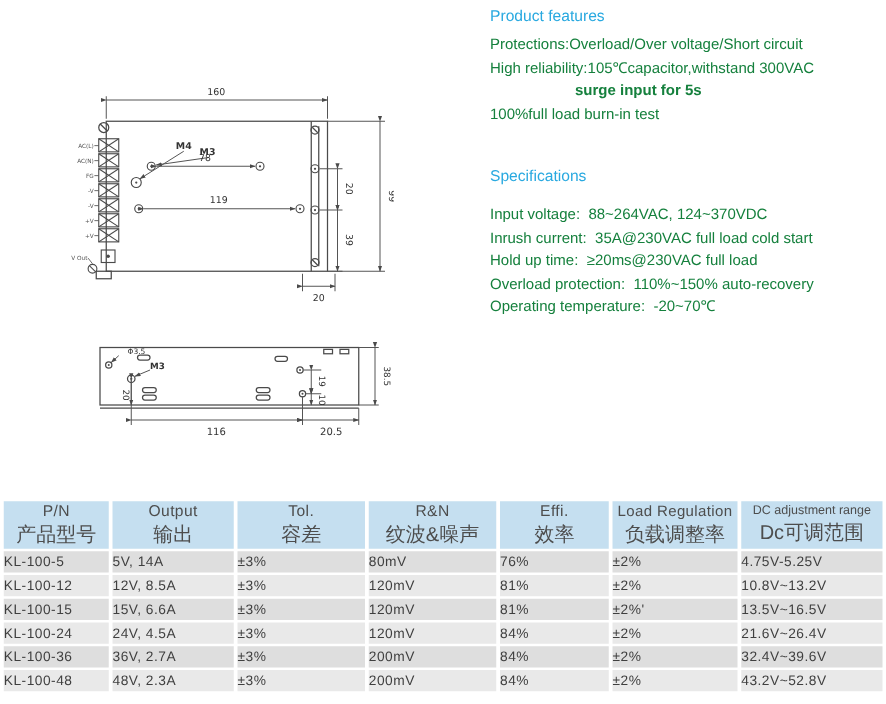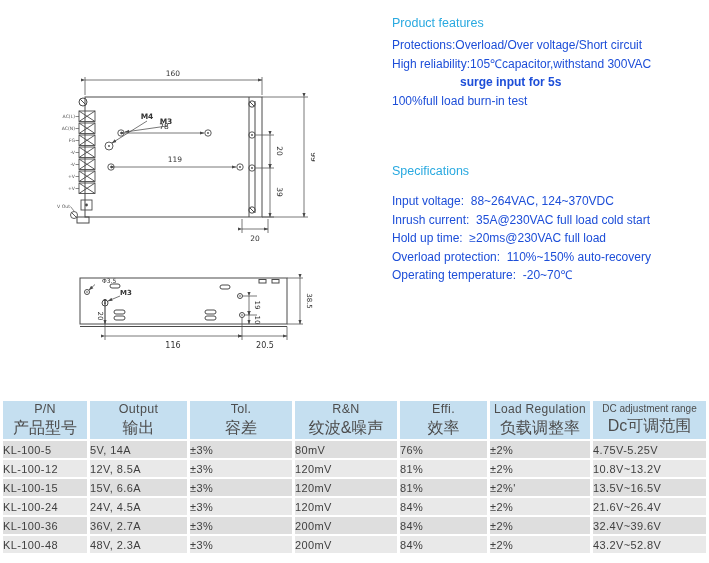--- a/index.html
+++ b/index.html
@@ -1,22 +1,22 @@
 <!DOCTYPE html>
 <html><head>
 <meta charset="utf-8">
 <style>
   html,body{margin:0;padding:0;background:#fff;}
   #page{position:relative;width:709px;height:563px;background:#fff;overflow:hidden;
         font-family:"Liberation Sans", sans-serif;color:#2e2e2e;}
 
   
   .textblock{position:absolute;left:392px;width:315px;}
-  .tb-heading{color:#29a9e0;font-size:12.5px;margin:10px 0 6px 0;font-weight:normal;}
-  .tb-line{font-size:12px;line-height:18.6px;white-space:pre;color:#1d4ed8;}
+  .tb-heading{color:#29a9e0;font-size:12.5px;margin:0 0 6px 0;font-weight:normal;}
+  .tb-line{font-size:12px;line-height:18.6px;white-space:pre;color:#15803d;}
   .indent{padding-left:68px;font-weight:bold;}
 
   
   .drawing{position:absolute;}
   svg text{font-family:"DejaVu Sans", sans-serif;}
 
   
   table#spec-table{position:absolute;top:399px;left:0;width:709px;
     border-collapse:separate;border-spacing:3px 2px;table-layout:fixed;}
   #spec-table th{background:#c5dff0;height:38px;font-weight:normal;color:#4d4d4d;
@@ -203,21 +203,21 @@
   </svg>
 
   <div class="textblock" style="top:6px">
     <h3 class="tb-heading">Product features</h3>
     <div class="tb-line">Protections:Overload/Over voltage/Short circuit</div>
     <div class="tb-line">High reliability:105℃capacitor,withstand 300VAC</div>
     <div class="tb-line indent">surge input for 5s</div>
     <div class="tb-line">100%full load burn-in test</div>
   </div>
 
-  <div class="textblock" style="top:154px">
+  <div class="textblock" style="top:134px">
     <h3 class="tb-heading" style="margin-bottom:14px">Specifications</h3>
     <div class="tb-line">Input voltage:  88~264VAC, 124~370VDC</div>
     <div class="tb-line">Inrush current:  35A@230VAC full load cold start</div>
     <div class="tb-line">Hold up time:  ≥20ms@230VAC full load</div>
     <div class="tb-line">Overload protection:  110%~150% auto-recovery</div>
     <div class="tb-line">Operating temperature:  -20~70℃</div>
   </div>
 
   <table id="spec-table">
     <colgroup>

